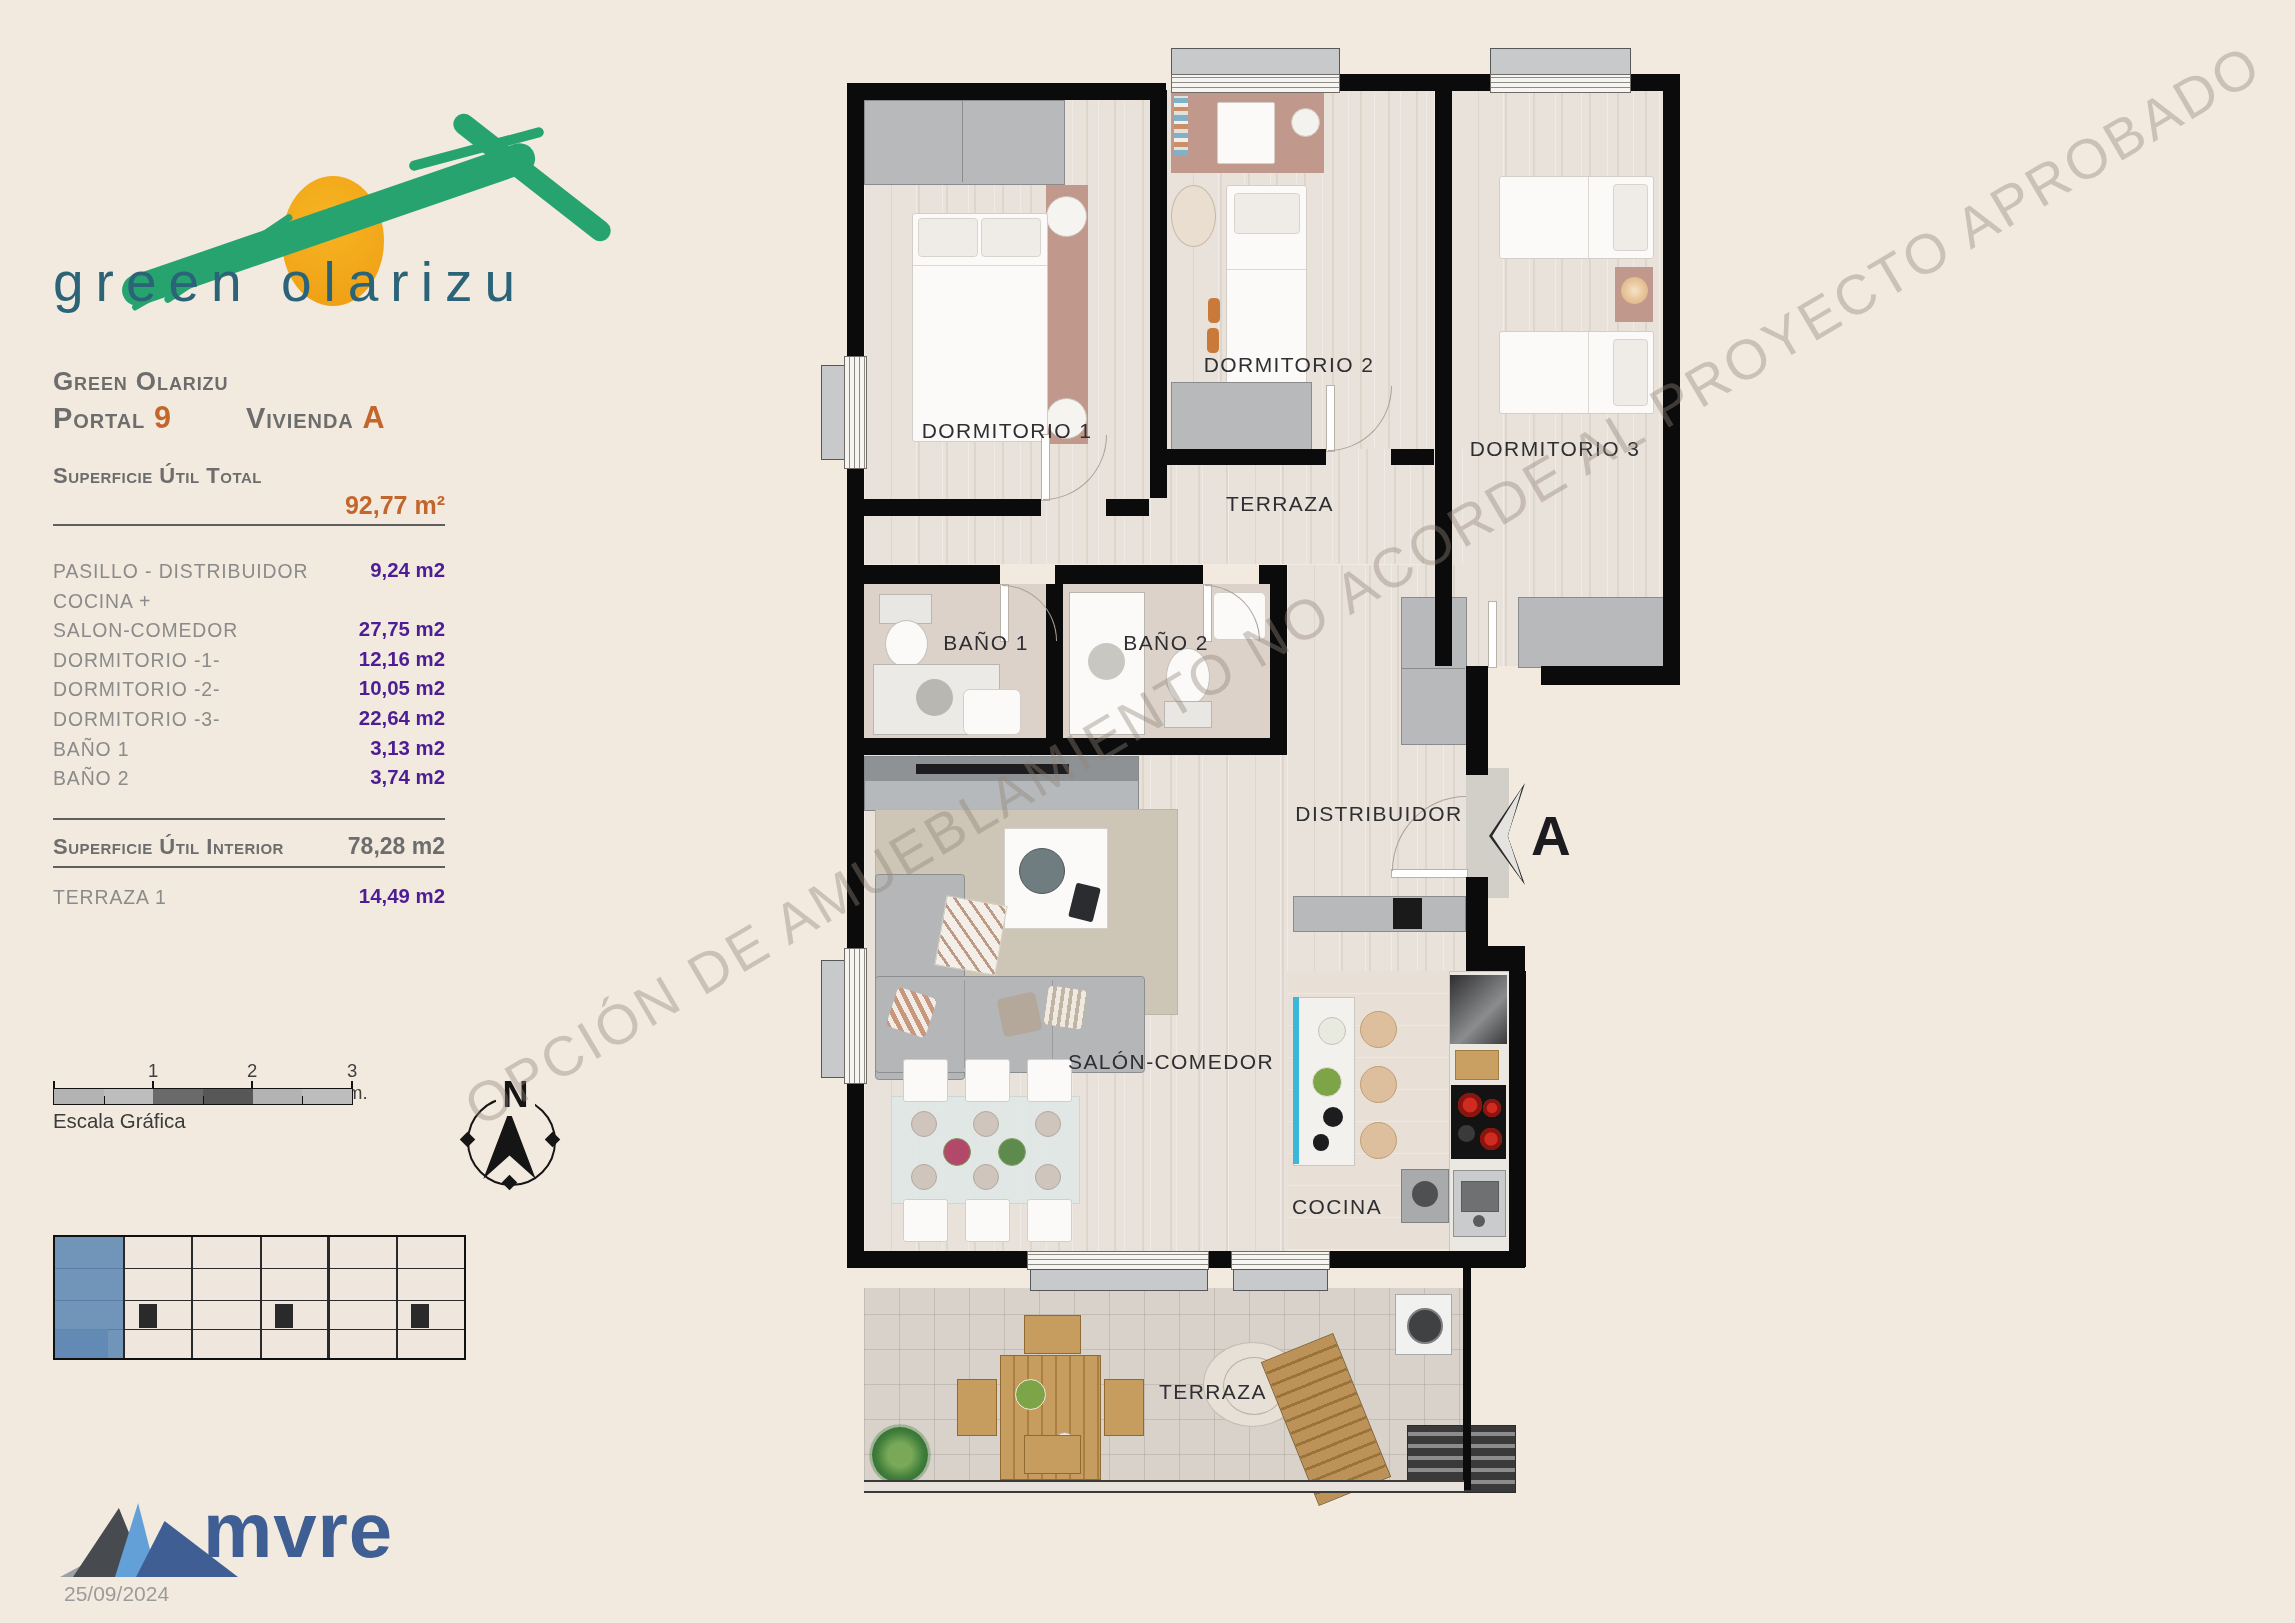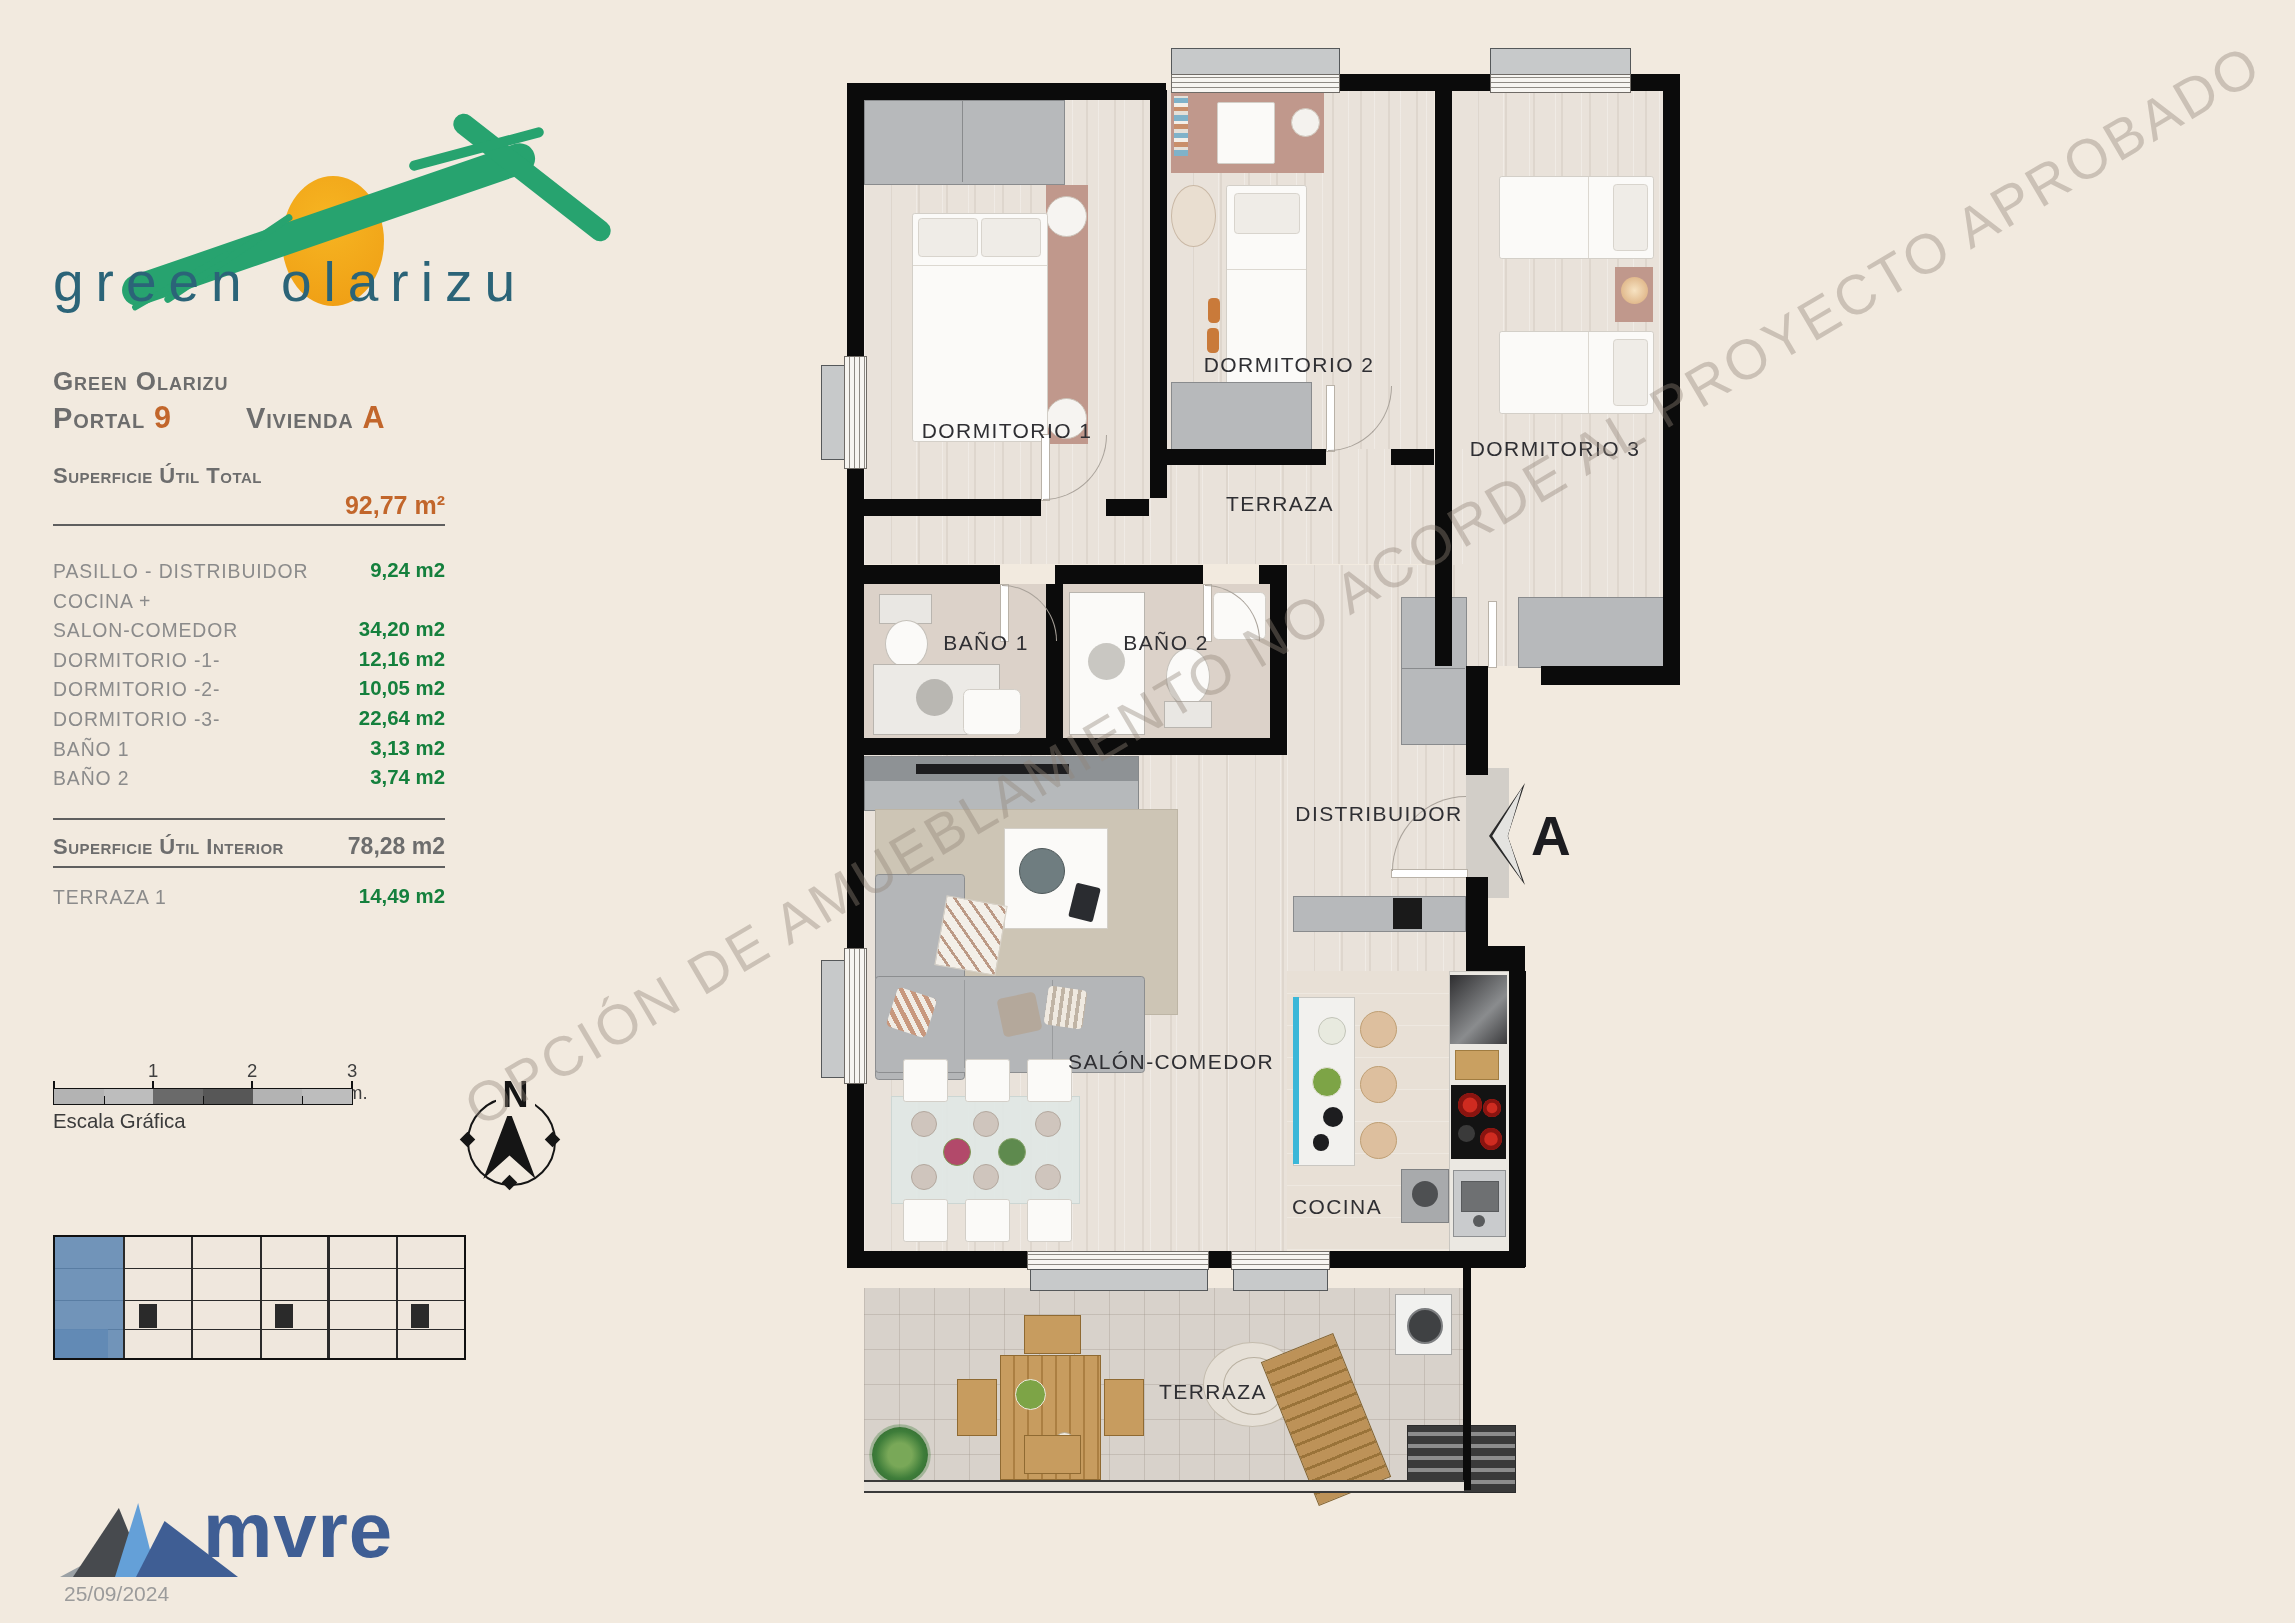--- a/index.html
+++ b/index.html
@@ -10,21 +10,21 @@
     color:#6d6d6d;
   }
   .abs{position:absolute;}
   .hdr1{left:53px;top:366px;font-size:26px;font-weight:700;color:#6d6d6d;font-variant:small-caps;letter-spacing:0.9px;}
   .hdr2{left:53px;top:400px;font-size:29px;font-weight:700;color:#6d6d6d;font-variant:small-caps;letter-spacing:0.9px;}
   .accent{color:#c2662b;}
   .suplbl{left:53px;top:463px;font-size:22px;font-weight:700;color:#6d6d6d;font-variant:small-caps;letter-spacing:0.5px;}
   .supval{left:53px;top:491px;width:392px;text-align:right;font-size:25px;font-weight:700;color:#c2662b;}
   .rule{left:53px;width:392px;height:2.3px;background:#5f5f5f;}
   .rowlbl{font-size:19.4px;letter-spacing:0.9px;color:#8b8b8b;}
-  .rowval{font-size:20.4px;font-weight:700;color:#15803d;text-align:right;}
+  .rowval{font-size:20.4px;font-weight:700;color:#4c1d95;text-align:right;}
   .srow{left:53px;width:392px;height:28px;}
   .srow .rv{position:absolute;right:0;top:0;}
   .srow .rl{position:absolute;left:0;top:0.9px;}
   
   .tick{background:#111;width:2.3px;}
   .sb-cell{position:absolute;top:0;height:100%;}
   .sb-num{font-size:18.5px;color:#3f3f3f;}
   
   #plan{left:847px;top:46px;width:833px;height:1453px;}
   #plan .f{position:absolute;}
@@ -97,21 +97,21 @@
 <div class="abs srow" style="top:559px;">
   <span class="rl rowlbl">PASILLO - DISTRIBUIDOR</span>
     <span class="rv rowval">9,24 m2</span>
   </div>
 <div class="abs srow" style="top:589px;">
   <span class="rl rowlbl">COCINA +</span>
     <span class="rv rowval"></span>
   </div>
 <div class="abs srow" style="top:618px;">
   <span class="rl rowlbl">SALON-COMEDOR</span>
-    <span class="rv rowval">34,20 m2</span>
+    <span class="rv rowval">27,75 m2</span>
   </div>
 <div class="abs srow" style="top:648px;">
   <span class="rl rowlbl">DORMITORIO -1-</span>
     <span class="rv rowval">12,16 m2</span>
   </div>
 <div class="abs srow" style="top:677px;">
   <span class="rl rowlbl">DORMITORIO -2-</span>
     <span class="rv rowval">10,05 m2</span>
   </div>
 <div class="abs srow" style="top:707px;">

